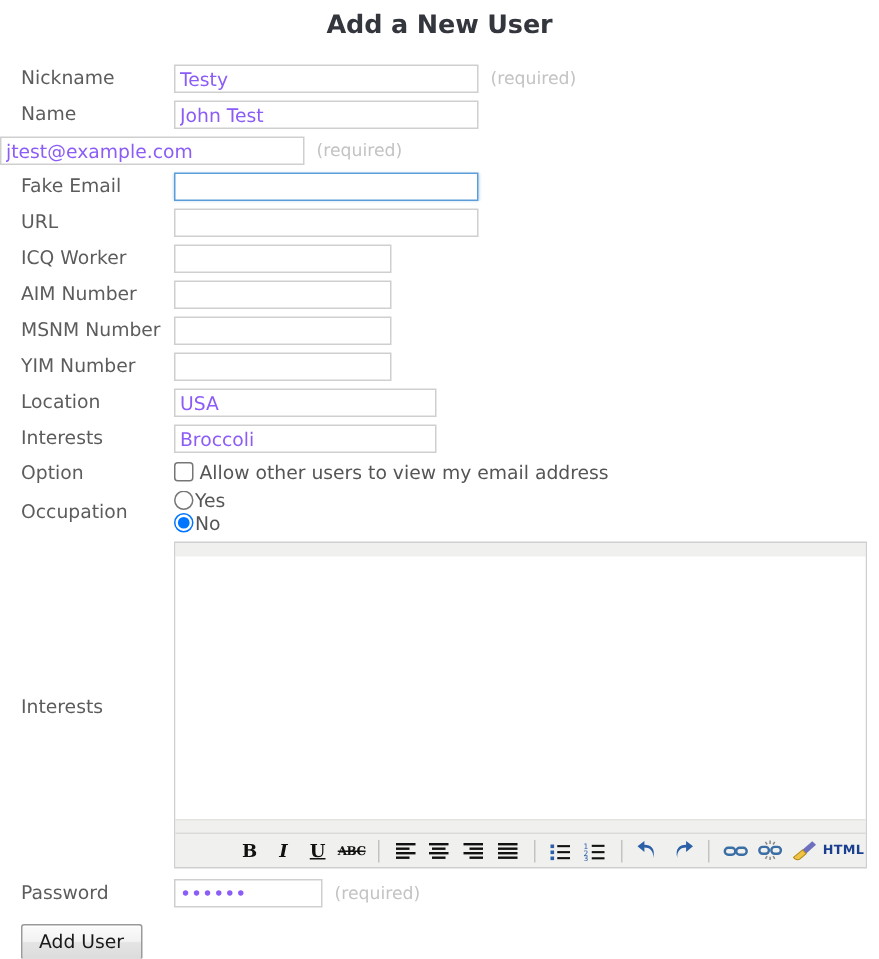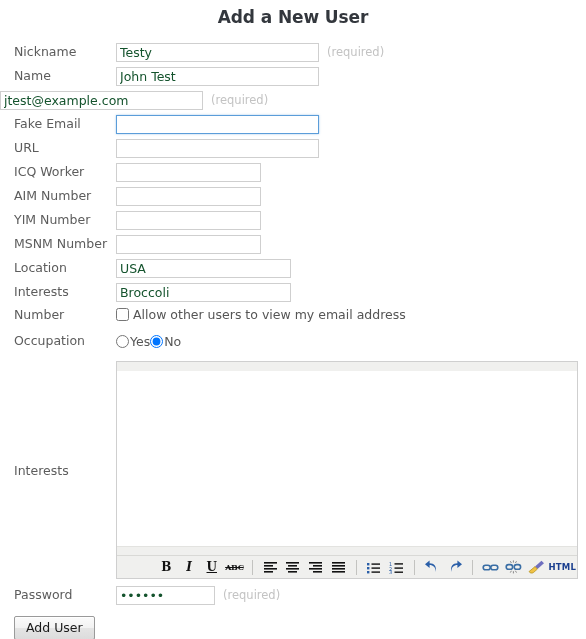--- a/index.html
+++ b/index.html
@@ -51,21 +51,21 @@
     align-items: center;
   }
 
   input.txt {
     box-sizing: border-box;
     height: 19px;
     border: 1px solid #cfcfcf;
     background: #ffffff;
     font-family: "DejaVu Sans", "Liberation Sans", sans-serif;
     font-size: 12.5px;
-    color: #14532d;
+    color: #8b5cf6;
     padding: 0 3px;
     outline: none;
     border-radius: 0;
   }
   input.w-long { width: 203px; }
   input.w-med  { width: 175px; }
   input.w-short{ width: 145px; }
   input.w-pass { width: 99px; }
 
   input.focused {
@@ -92,21 +92,21 @@
   }
   input[type=checkbox], input[type=radio] {
     margin: 0;
     width: 13px;
     height: 13px;
     vertical-align: middle;
   }
 
   .radio-group {
     display: flex;
-    flex-direction: row;
+    flex-direction: column;
   }
   .radio-line {
     display: flex;
     align-items: center;
     height: 15px;
   }
   .radio-line .rtext {
     font-size: 12.5px;
     color: #555555;
     margin-left: 1px;
@@ -272,51 +272,51 @@
   </div>
 
   <div class="row">
     <div class="label">AIM Number</div>
     <div class="field">
       <input class="txt w-short" type="text" value="" style="">
     </div>
   </div>
 
   <div class="row">
+    <div class="label">MSNM Number</div>
+    <div class="field">
+      <input class="txt w-short" type="text" value="" style="">
+    </div>
+  </div>
+
+  <div class="row">
     <div class="label">YIM Number</div>
     <div class="field">
       <input class="txt w-short" type="text" value="" style="">
     </div>
   </div>
 
   <div class="row">
-    <div class="label">MSNM Number</div>
-    <div class="field">
-      <input class="txt w-short" type="text" value="" style="">
-    </div>
-  </div>
-
-  <div class="row">
     <div class="label">Location</div>
     <div class="field">
       <input class="txt w-med" type="text" value="USA" style="">
     </div>
   </div>
 
 
   <div class="row">
     <div class="label">Interests</div>
     <div class="field">
       <input class="txt w-med" type="text" value="Broccoli" style="">
     </div>
   </div>
 
   
   <div class="row" style="height:21px">
-    <div class="label">Number</div>
+    <div class="label">Option</div>
     <div class="opt-row">
       <input type="checkbox" style="">
       <span class="cbtext">Allow other users to view my email address</span>
     </div>
   </div>
 
   
   <div class="row" style="height:32px">
     <div class="label" style="line-height:30px">Occupation</div>
     <div class="radio-group">

